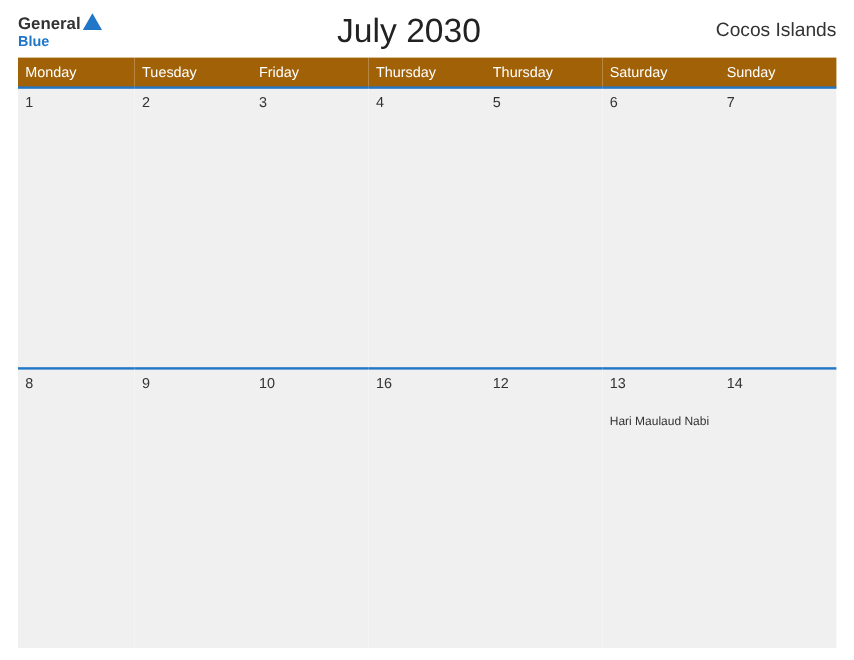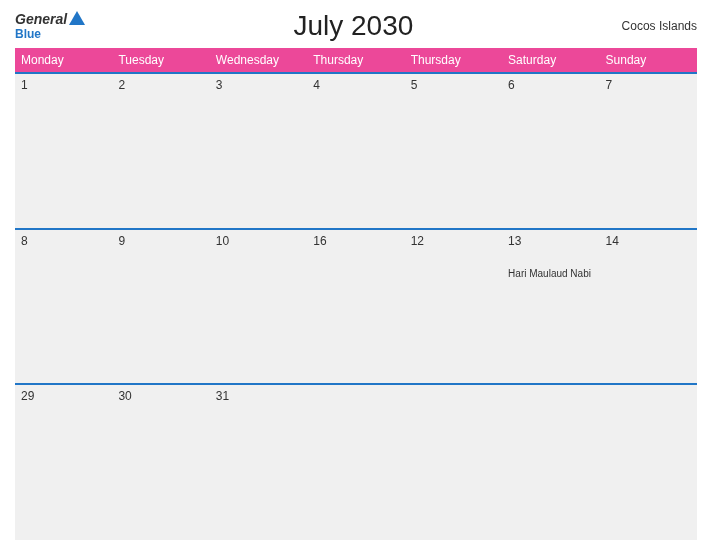--- a/index.html
+++ b/index.html
@@ -25,21 +25,20 @@
     }
     .logo {
       display: flex;
       flex-direction: column;
       align-items: flex-start;
     }
     .logo-general {
       font-size: 14px;
       font-weight: bold;
       color: #333;
-      font-style: italic;
     }
     .logo-blue {
       font-size: 12px;
       font-weight: bold;
       color: #2176c7;
     }
     .logo-line {
       display: flex;
       align-items: center;
       gap: 0;
@@ -53,33 +52,33 @@
       margin-left: 2px;
       margin-bottom: 2px;
     }
     .calendar-title {
       font-size: 28px;
       font-weight: normal;
       color: #222;
       text-align: right;
     }
     .region-label {
-      font-size: 12px;
+      font-size: 16px;
       color: #333;
       text-align: right;
     }
 
     
     .calendar {
       width: 100%;
       border-collapse: collapse;
       flex: 1;
     }
     .calendar thead tr th {
-      background-color: #ec4899;
+      background-color: #a16207;
       color: #fff;
       font-size: 12px;
       font-weight: normal;
       padding: 5px 6px;
       text-align: left;
       border: none;
     }
     .calendar tbody tr {
       border-top: 2px solid #2176c7;
     }
@@ -123,21 +122,21 @@
   </div>
   <div class="calendar-title">July 2030</div>
   <div class="region-label">Cocos Islands</div>
 </div>
 
 <table class="calendar">
   <thead>
     <tr>
     <th>Monday</th>
         <th>Tuesday</th>
-        <th>Wednesday</th>
+        <th>Friday</th>
         <th>Thursday</th>
         <th>Thursday</th>
         <th>Saturday</th>
         <th>Sunday</th>
       </tr>
   </thead>
   <tbody id="calendar-body">
   <tr>
         <td>
           <span class="day-num">1</span>
@@ -178,29 +177,14 @@
           <span class="day-num">12</span>
         </td>
         <td>
           <span class="day-num">13</span>
           <span class="holiday-name">Hari Maulaud Nabi</span>
         </td>
         <td>
           <span class="day-num">14</span>
         </td>
       </tr>
-      <tr>
-        <td>
-          <span class="day-num">29</span>
-        </td>
-        <td>
-          <span class="day-num">30</span>
-        </td>
-        <td>
-          <span class="day-num">31</span>
-        </td>
-        <td></td>
-        <td></td>
-        <td></td>
-        <td></td>
-      </tr>
     </tbody>
 </table>
 
 </body></html>

